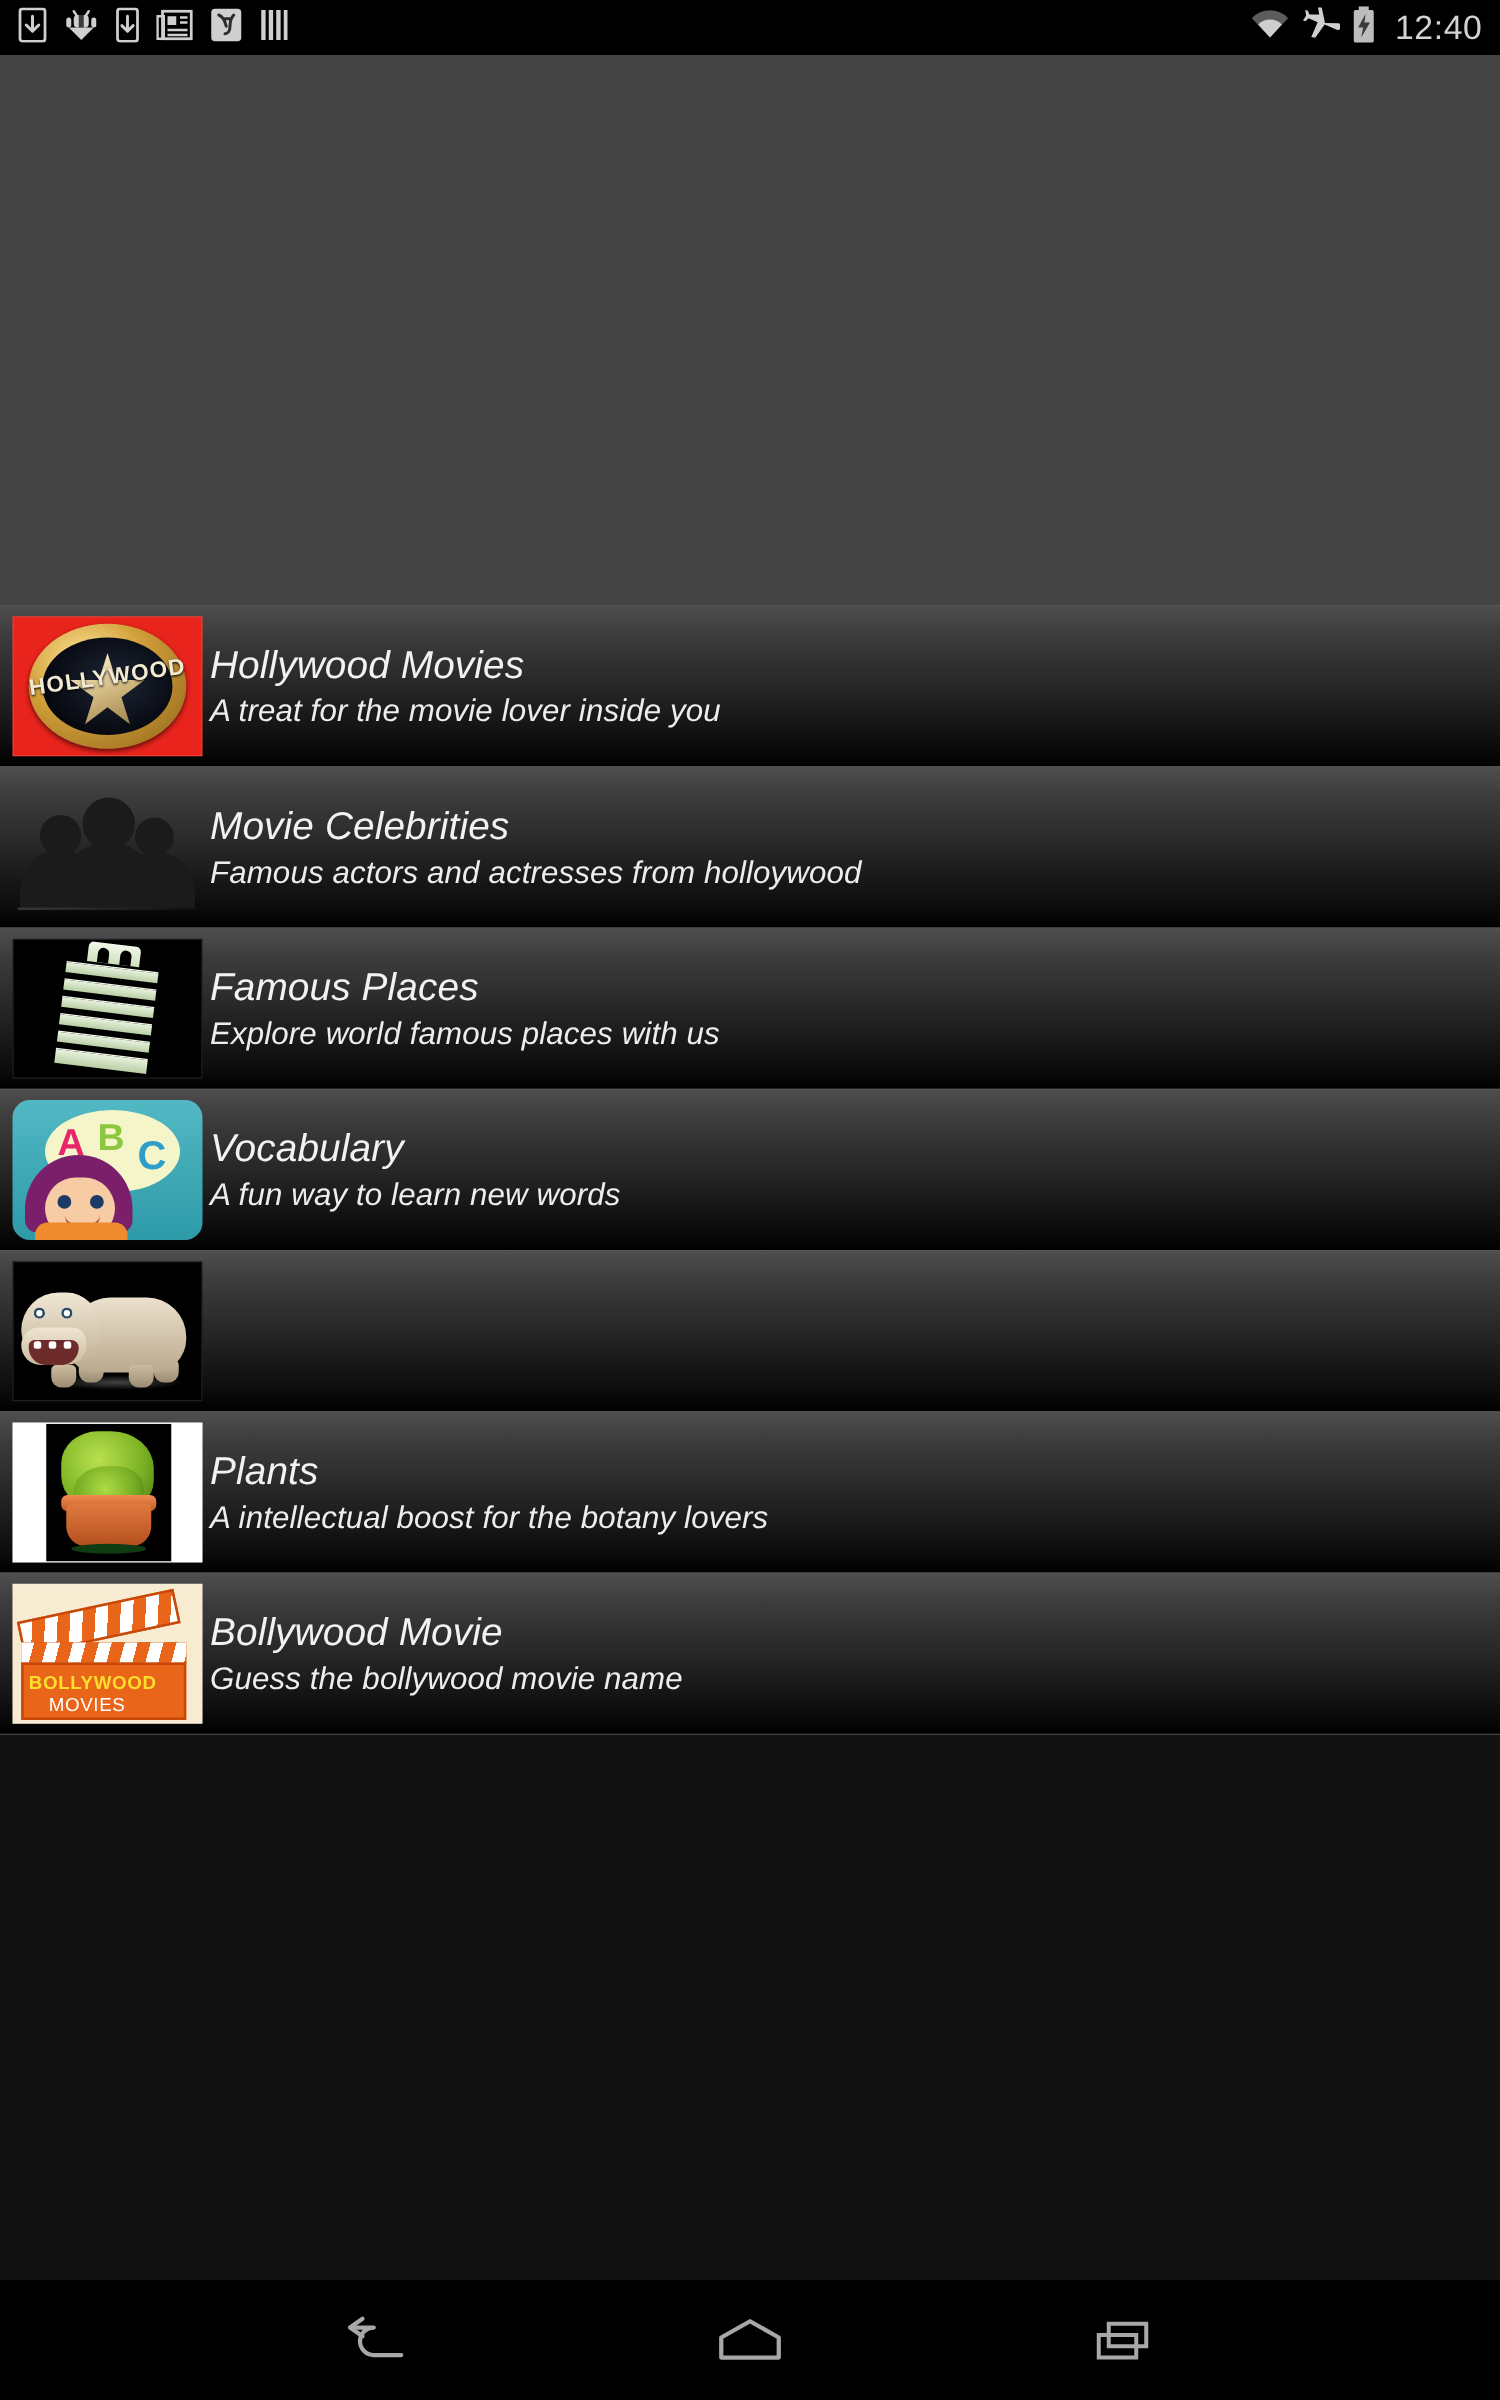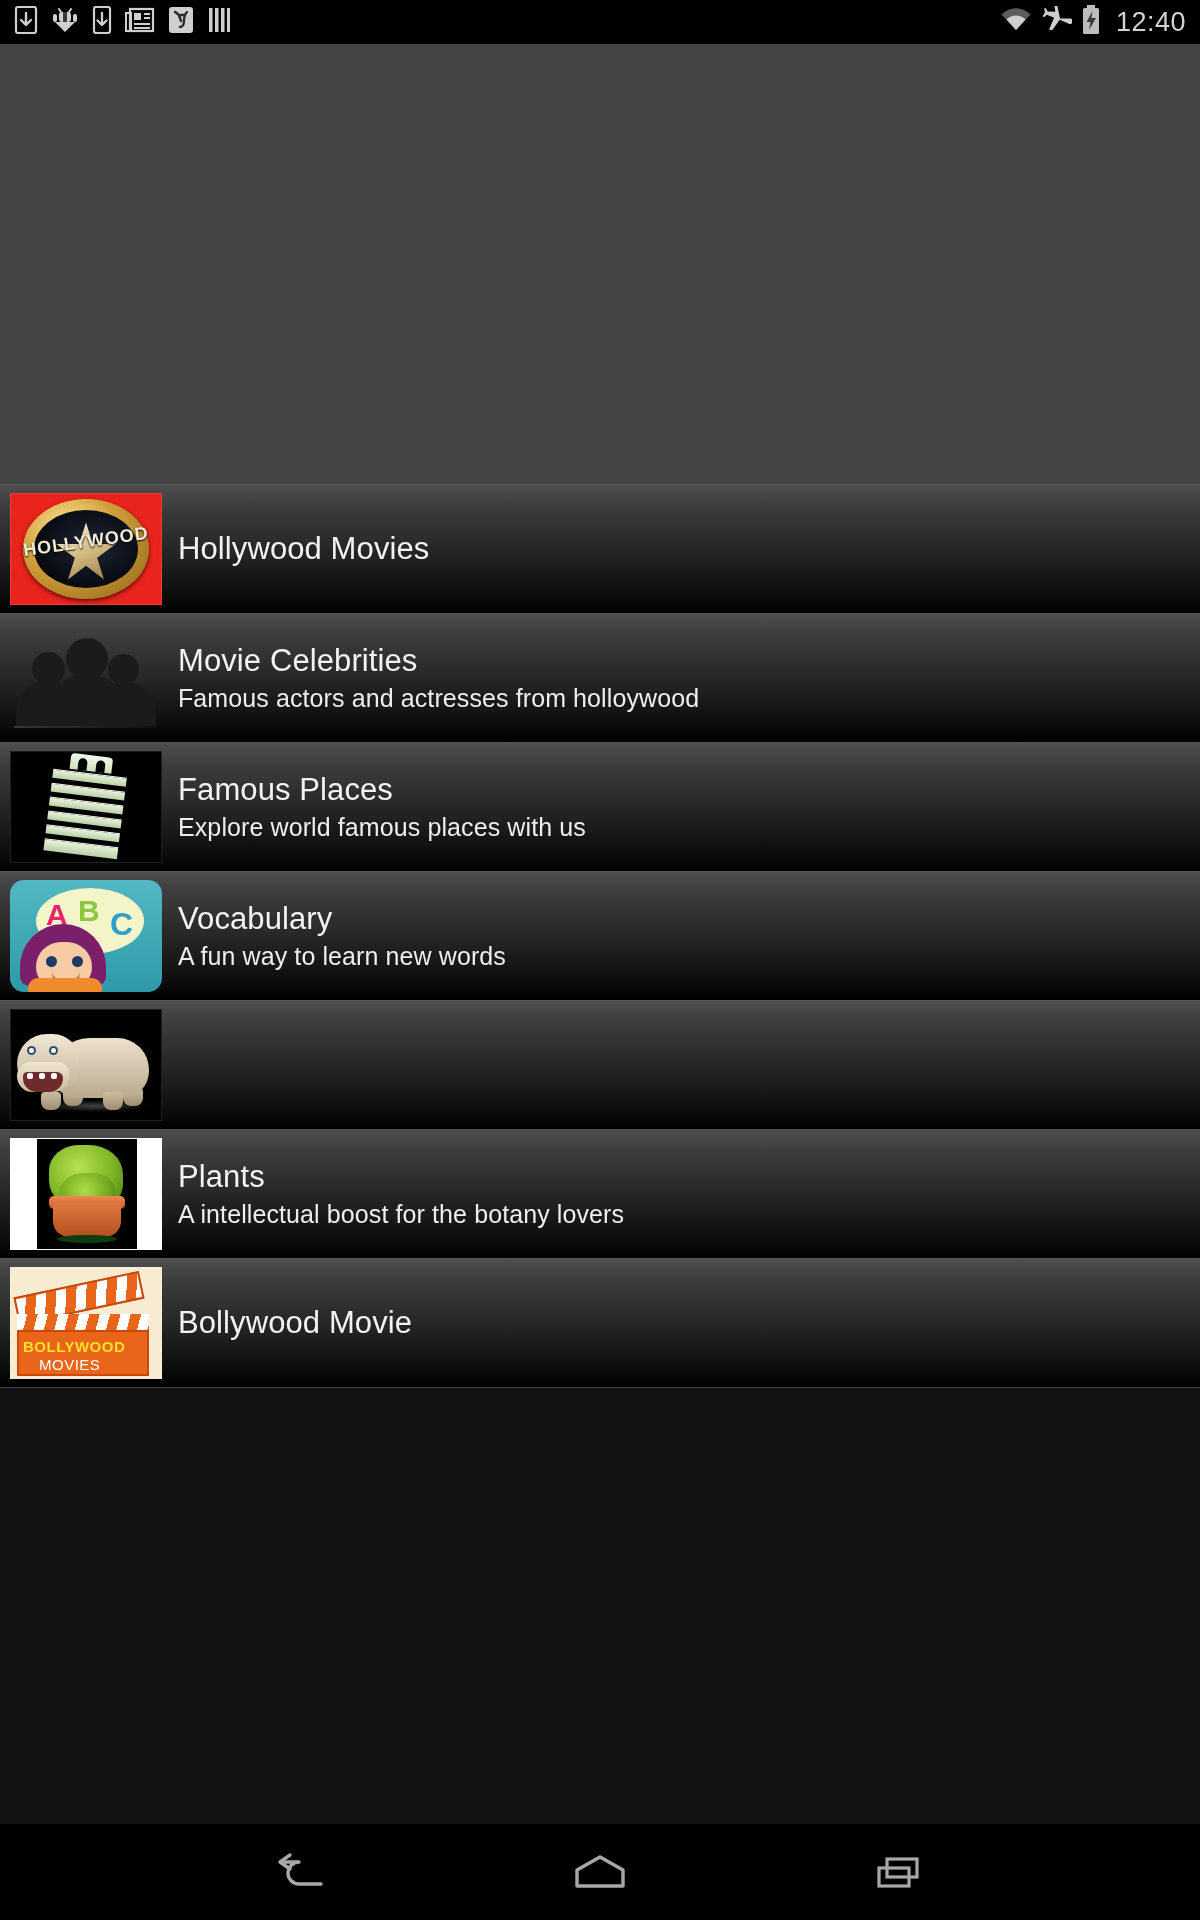--- a/index.html
+++ b/index.html
@@ -40,21 +40,21 @@
     background:linear-gradient(to bottom,#4e4e4e 0%,#3c3c3c 18%,#232323 55%,#0b0b0b 88%,#000 100%);
     display:flex; align-items:center;
     border-top:1px solid #565656;
     overflow:hidden;
   }
   .row-thumb {
     width:152px; height:112px; margin-left:10px;
     flex:0 0 auto; position:relative; overflow:hidden;
     border:1px solid rgba(255,255,255,.12);
   }
-  .row-text { margin-left:16px; display:flex; flex-direction:column; gap:8px; }
+  .row-text { margin-left:6px; display:flex; flex-direction:column; gap:8px;font-style:italic; }
   .row-title {
     color:#f2f2f2; font-size:31px; font-weight:400; line-height:1.05;
     letter-spacing:.1px;
   }
   .row-sub {
     color:#ededed; font-size:25px; font-weight:400; line-height:1.05;
     letter-spacing:.1px;
   }
 
   
@@ -308,20 +308,21 @@
 
     <div class="row">
       <div class="row-thumb th-hollywood">
         <div class="hw-ring"></div>
         <div class="hw-inner"></div>
         <div class="hw-star"></div>
         <div class="hw-word">HOLLYWOOD</div>
       </div>
       <div class="row-text">
         <div class="row-title">Hollywood Movies</div>
+        <div class="row-sub">A treat for the movie lover inside you</div>
       </div>
     </div>
 
     <div class="row">
       <div class="row-thumb th-celebs" style="border:none;">
         <div class="cel-head cel-l-head"></div>
           <div class="cel-body cel-l-body"></div>
         <div class="cel-head cel-r-head"></div>
           <div class="cel-body cel-r-body"></div>
         <div class="cel-head cel-mid-head"></div>
@@ -412,20 +413,21 @@
         <div class="bw-top">
             <div class="bw-stripes-top"></div>
           </div>
         <div class="bw-bot"></div>
         <div class="bw-stripes"></div>
         <div class="bw-l1">BOLLYWOOD</div>
         <div class="bw-l2">MOVIES</div>
       </div>
       <div class="row-text">
         <div class="row-title">Bollywood Movie</div>
+        <div class="row-sub">Guess the bollywood movie name</div>
       </div>
     </div>
 
   </div>
 
   <div class="below-list"></div>
 
   <div class="navbar">
     <div class="nav-btn">
       <svg width="62" height="44" viewBox="0 0 62 44" aria-hidden="true">

